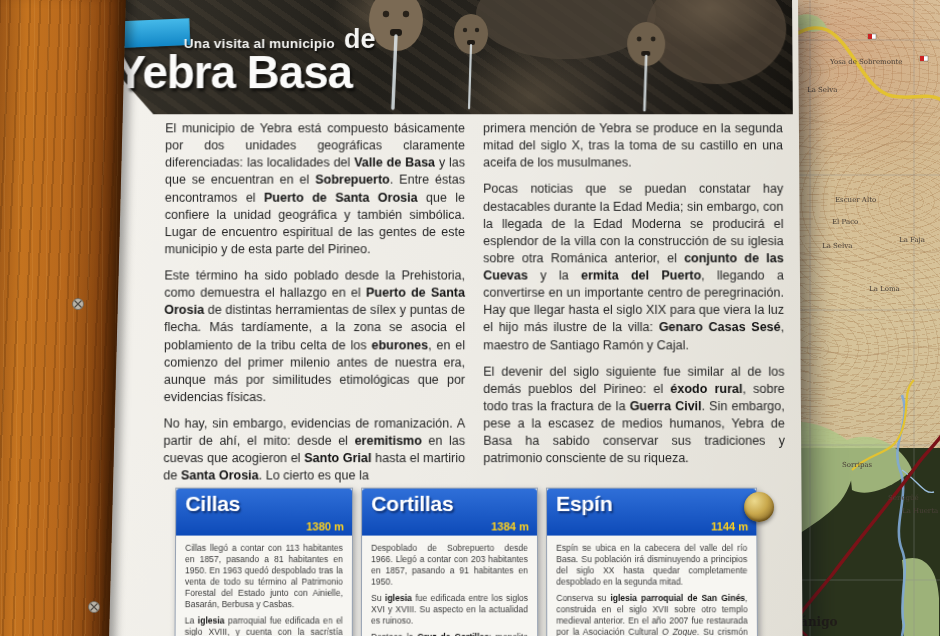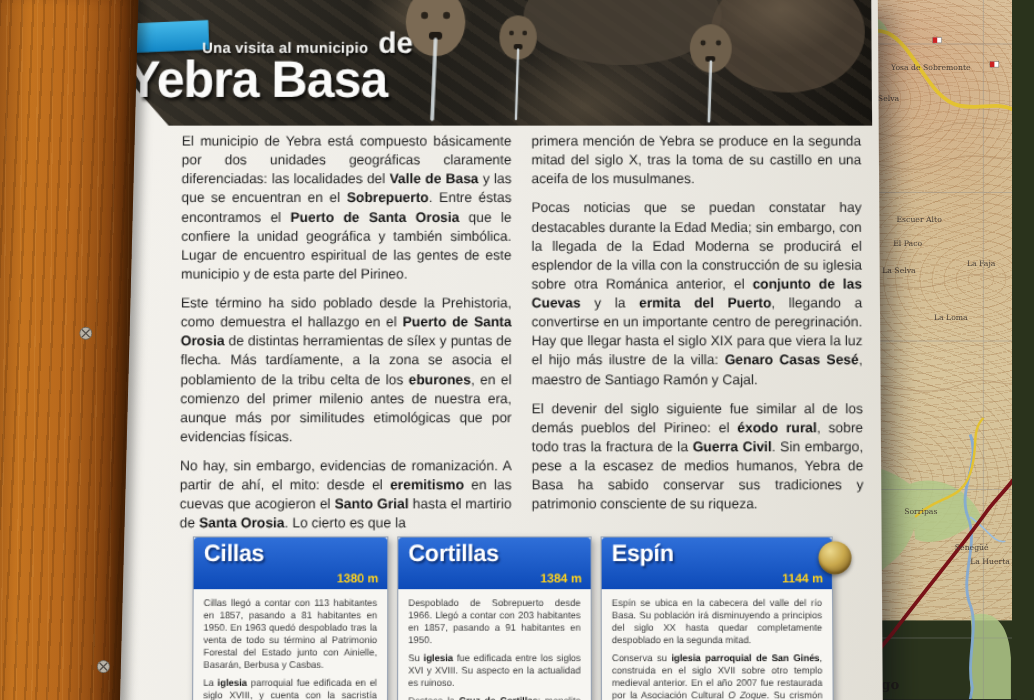--- a/index.html
+++ b/index.html
@@ -1,20 +1,20 @@
 <!DOCTYPE html>
 <html lang="es"><head>
 <meta charset="utf-8">
 <style>
   html,body{margin:0;padding:0;background:#222;}
   .stage{position:relative;width:940px;height:636px;overflow:hidden;
          background:#2a331c;font-family:"Liberation Sans",sans-serif;}
 
   
-  .map-wrap{position:absolute;left:732px;top:0;width:188px;height:564px;z-index:1;
+  .map-wrap{position:absolute;left:752px;top:0;width:188px;height:448px;z-index:1;
     background:
       radial-gradient(240px 200px at 45% 8%, rgba(196,110,78,.30), transparent 70%),
       radial-gradient(260px 240px at 80% 30%, rgba(186,130,80,.22), transparent 70%),
       repeating-radial-gradient(ellipse 230px 150px at 22% 16%, rgba(167,124,78,.30) 0 1px, transparent 1px 9px),
       repeating-radial-gradient(ellipse 270px 210px at 85% 45%, rgba(167,124,78,.26) 0 1px, transparent 1px 11px),
       repeating-radial-gradient(ellipse 320px 260px at 35% 78%, rgba(156,116,72,.22) 0 1px, transparent 1px 10px),
       linear-gradient(#dccaa4,#d8c59c 60%,#d2bf96);}
   .map-wrap svg{position:absolute;inset:0;}
   .mlbl{font-family:"DejaVu Serif",serif;font-size:7px;fill:#4a4038;}
   .mlbl-big{font-family:"DejaVu Serif",serif;font-size:12px;font-weight:bold;fill:#201c18;}

